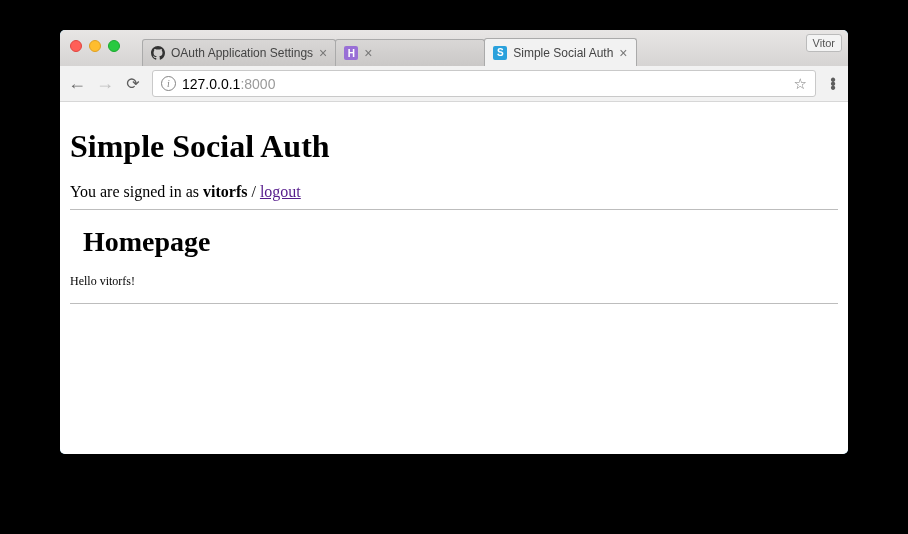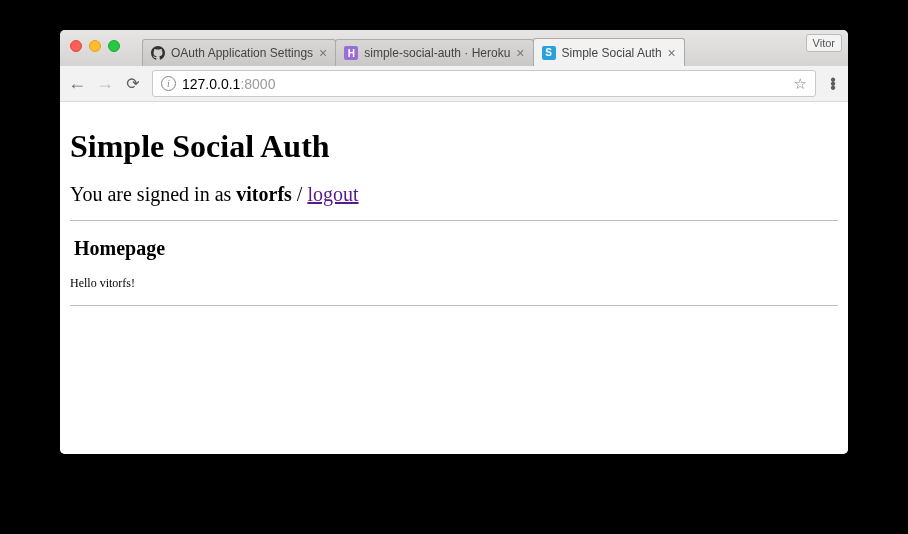--- a/index.html
+++ b/index.html
@@ -27,25 +27,25 @@
     .reload-icon { color: #5e5e5e; font-size: 16px; width: 18px; text-align: center; }
     .omnibox { flex: 1; height: 27px; background: #fff; border: 1px solid #c9c9c9; border-radius: 3px; display: flex; align-items: center; padding: 0 8px; gap: 6px; font-size: 14px; }
     .info-icon { width: 15px; height: 15px; border: 1.2px solid #848484; border-radius: 50%; display: inline-flex; align-items: center; justify-content: center; font-size: 10px; color: #848484; font-family: Georgia, serif; font-style: italic; }
     .url-host { color: #000; }
     .url-port { color: #9a9a9a; }
     .star-icon { color: #7a7a7a; font-size: 15px; margin-left: auto; }
     .menu-dots { color: #5e5e5e; font-size: 16px; width: 14px; text-align: center; line-height: 4px; }
     .menu-dots span { display: block; }
     .viewport { background: #fff; padding: 16px 10px 30px 10px; min-height: 352px; font-family: "Times New Roman", Times, serif; color: #000; }
     .viewport h1 { font-size: 32px; font-weight: bold; margin: 10px 0 18px 0; }
-    .signin-line { font-size: 20px; margin-bottom: 14px; }
+    .signin-line { font-size: 16px; margin-bottom: 8px; }
     .signin-line .username { font-weight: bold; }
     .viewport a { color: #551a8b; text-decoration: underline; }
     .viewport hr { border: none; border-top: 1px solid #bdbdbd; margin: 4px 0 16px 0; }
-    .viewport h2 { font-size: 20px; font-weight: bold; margin: 10px 0 16px 4px; }
+    .viewport h2 { font-size: 28px; font-weight: bold; margin: 10px 0 16px 13px; }
     .greeting { font-size: 12px; margin-bottom: 14px; }
     .footer-links { font-size: 14px; margin-top: 4px; }
   </style>
 </head>
 <body>
 
 <div class="browser-window">
   <div class="titlebar">
     <div class="traffic-lights">
       <div class="light red"></div>
@@ -57,21 +57,20 @@
         <span class="favicon github">
           <svg viewBox="0 0 16 16" fill="#333">
               <path d="M8 0C3.58 0 0 3.58 0 8c0 3.54 2.29 6.53 5.47 7.59.4.07.55-.17.55-.38 0-.19-.01-.82-.01-1.49-2.01.37-2.53-.49-2.69-.94-.09-.23-.48-.94-.82-1.13-.28-.15-.68-.52-.01-.53.63-.01 1.08.58 1.23.82.72 1.21 1.87.87 2.33.66.07-.52.28-.87.51-1.07-1.78-.2-3.64-.89-3.64-3.95 0-.87.31-1.59.82-2.15-.08-.2-.36-1.02.08-2.12 0 0 .67-.21 2.2.82.64-.18 1.32-.27 2-.27.68 0 1.36.09 2 .27 1.53-1.04 2.2-.82 2.2-.82.44 1.1.16 1.92.08 2.12.51.56.82 1.27.82 2.15 0 3.07-1.87 3.75-3.65 3.95.29.25.54.73.54 1.48 0 1.07-.01 1.93-.01 2.2 0 .21.15.46.55.38C13.71 14.53 16 11.53 16 8c0-4.42-3.58-8-8-8z"></path>
             </svg>
         </span>
         <span class="tab-title">OAuth Application Settings</span>
         <span class="tab-close">×</span>
       </div>
       <div class="tab">
         <span class="favicon heroku">H</span>
-        <span class="tab-title">simple-social-auth · Heroku</span>
         <span class="tab-close">×</span>
       </div>
       <div class="tab active">
         <span class="favicon app">S</span>
         <span class="tab-title">Simple Social Auth</span>
         <span class="tab-close">×</span>
       </div>
     </div>
     <div class="profile-chip">Vitor</div>
   </div>

